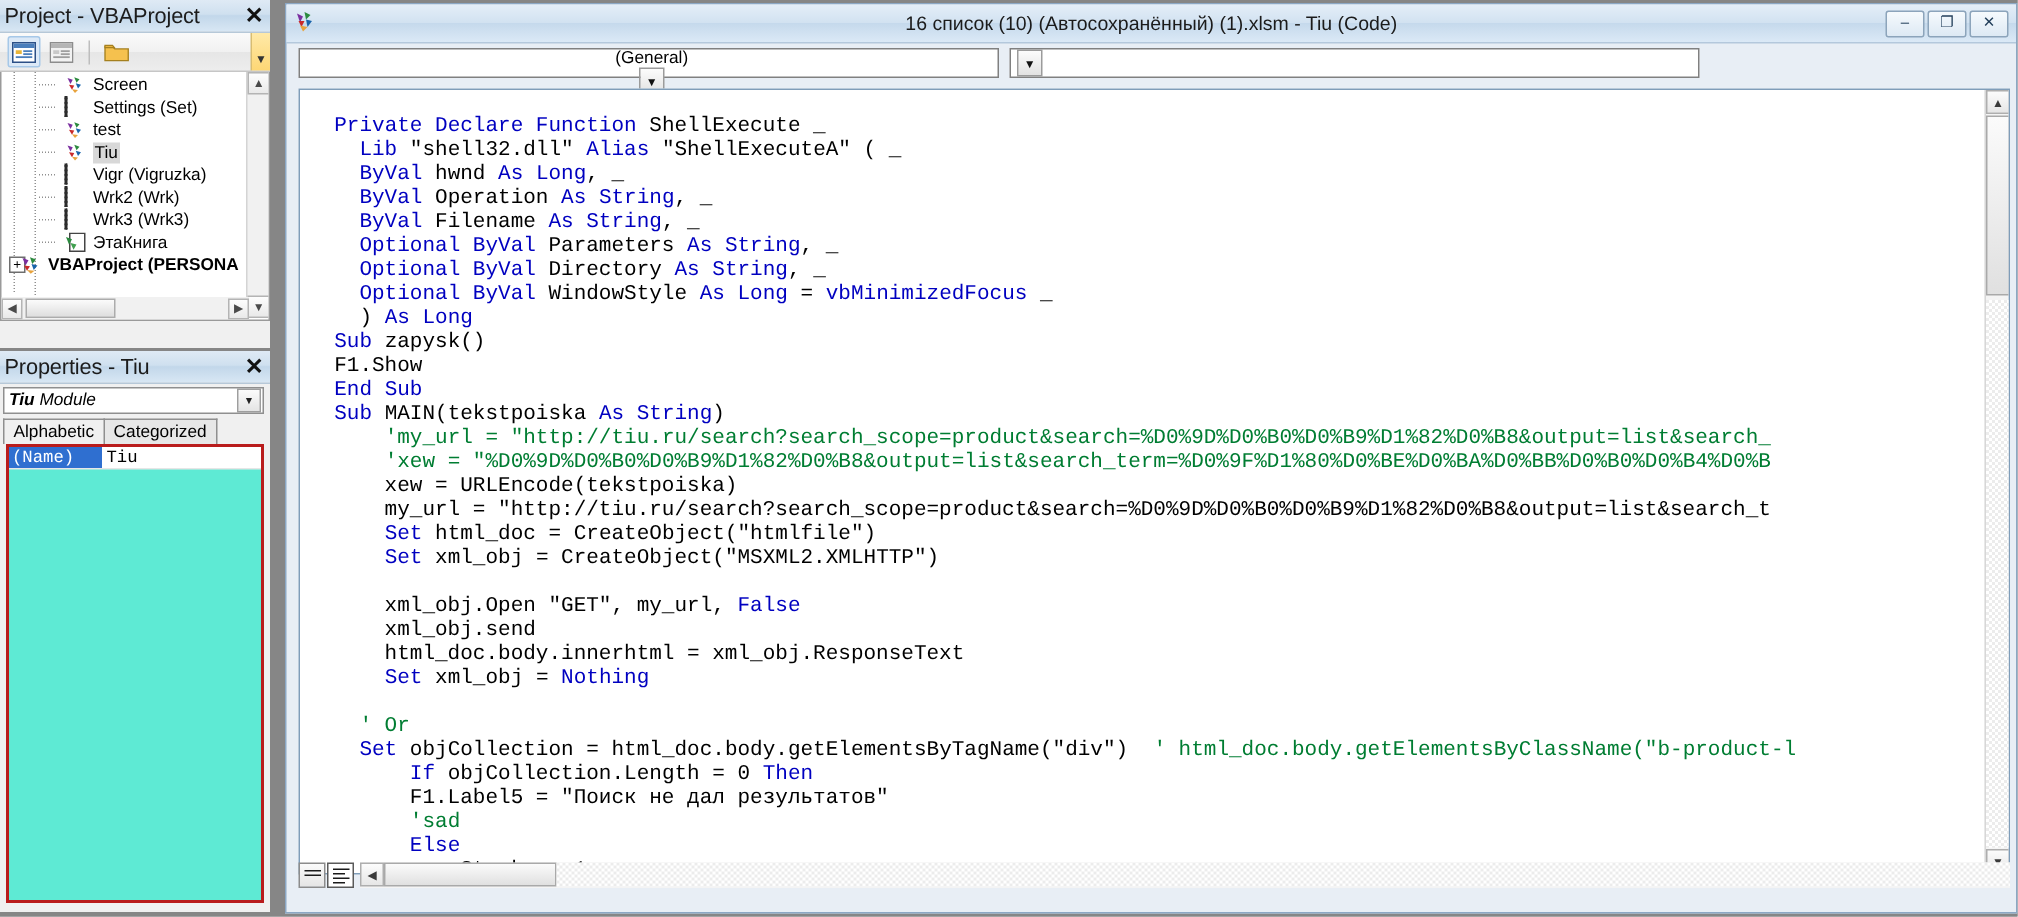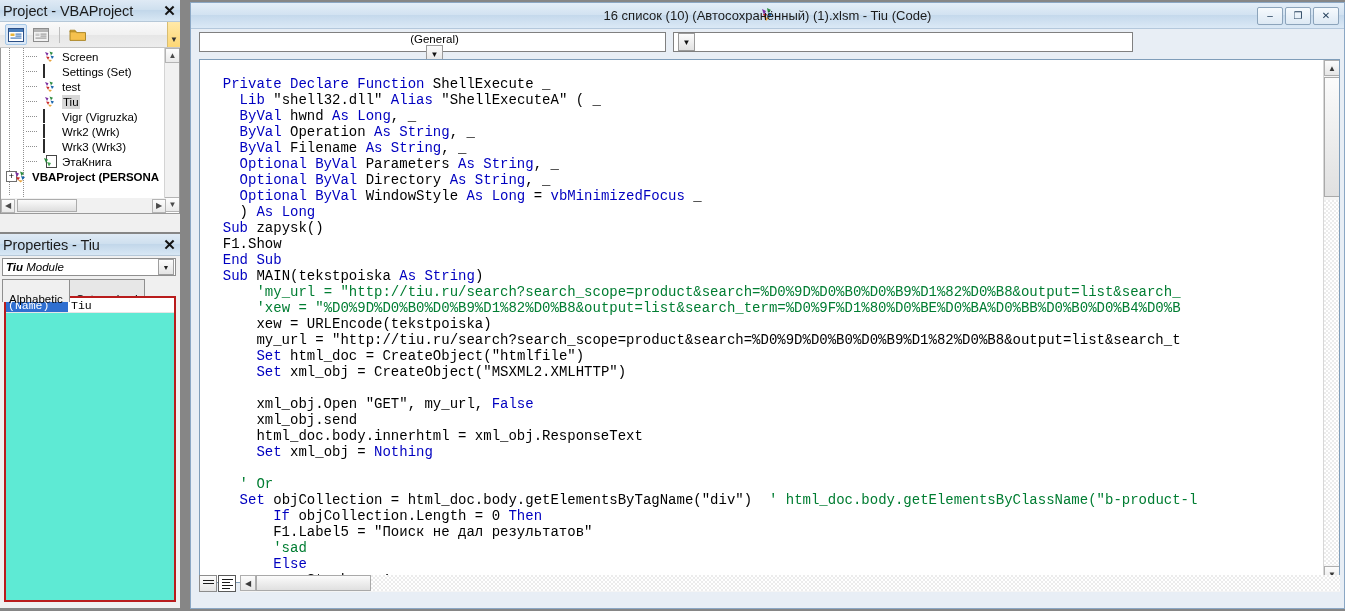--- a/index.html
+++ b/index.html
@@ -115,21 +115,21 @@
   }
   .prop-combo .cbtxt { flex:1; white-space:nowrap;font-style:italic; }
   .prop-combo .cbtxt b { font-weight:bold; }
   .cb-arrow {
     width:16px; height:16px; margin-right:1px; flex:none;
     background:linear-gradient(to bottom,#fcfcfc,#e4e4e4); border:1px solid #9e9e9e;
     display:flex; align-items:center; justify-content:center; font-size:7px; color:#222; cursor:pointer;
   }
   .prop-tabs { position:absolute; left:2px; top:45px; width:176px; height:17px; display:flex; }
   .prop-tab {
-    height:17px; padding:11px 6px; font-size:11.5px; line-height:17px;
+    height:17px; padding:0 6px; font-size:11.5px; line-height:17px;
     border:1px solid #8f8f8f; border-bottom:none; background:#e7e7e7;
     margin-right:-1px; cursor:pointer; color:#000;
   }
   .prop-tab.active { background:#f0f0f0; position:relative; z-index:2; font-weight:normal; }
   .prop-grid {
     position:absolute; left:4px; top:62px; width:172px; height:306px;
     background:#5eead4; border:2px solid #b91c1c;font-family:Liberation Mono, monospace;
   }
   .prop-row { display:flex; height:15px; font-size:11.5px; border-bottom:1px solid #e6e6e6; }
   .prop-key {
@@ -141,21 +141,20 @@
   
   #code-window {
     position:absolute; left:190px; top:2px; width:1155px; height:607px;
     background:#e8eef5;
     border:1px solid #8ba7c4;
   }
   .cw-title {
     height:26px; display:flex; align-items:center; position:relative;
     background: linear-gradient(to bottom,#e4eef8 0%, #d2e2f1 48%, #c5d9ec 50%, #dbe9f6 100%);
     border-bottom:1px solid #b4c8dc;
-    justify-content:center;
   }
   .cw-icon { width:22px; height:20px; margin-left:3px; position:relative; flex:none; }
   .cw-title-text {
     position:absolute; left:0; right:0; text-align:center; font-size:13px; color:#1b1b1b;
     white-space:nowrap; pointer-events:none;
   }
   .cw-btns { position:absolute; right:5px; top:4px; display:flex; gap:2px; }
   .cw-btn {
     width:26px; height:18px; border:1px solid #8ca4bb; border-radius:2px;
     background:linear-gradient(to bottom,#f6fafd,#dde9f4);

